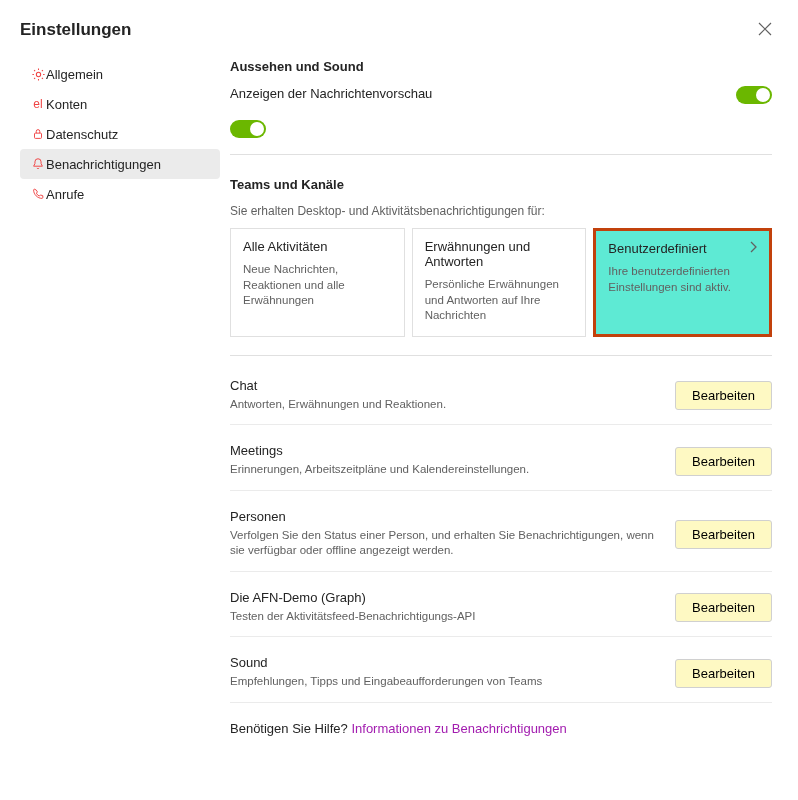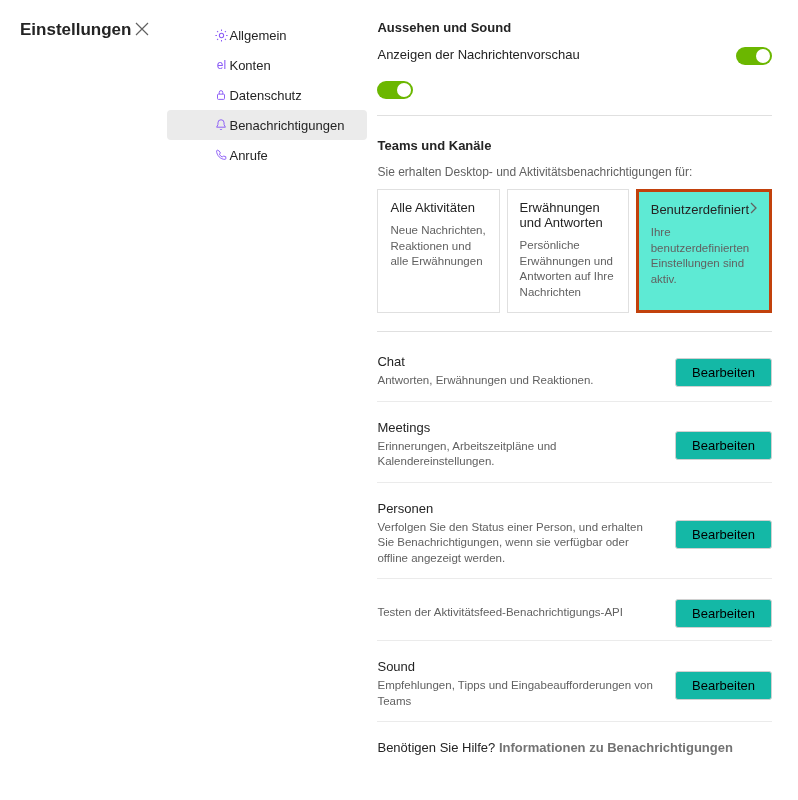--- a/index.html
+++ b/index.html
@@ -7,21 +7,21 @@
     font-family: "Segoe UI", -apple-system, BlinkMacSystemFont, sans-serif;
     font-size: 13px;
     color: #242424;
     background: #fff;
     width: 798px;
     height: 800px;
     overflow: hidden;
   }
   .window {
     display: flex;
-    flex-direction: row;
+    flex-direction: column;
     height: 100%;
     padding: 20px 8px 0 20px;
   }
   .header {
     display: flex;
     justify-content: space-between;
     align-items: flex-start;
     margin-bottom: 18px;
     padding-right: 14px;
   }
@@ -58,22 +58,21 @@
   }
   .sidebar-item.active {
     background: #ebebeb;
   }
   .sidebar-icon {
     width: 16px;
     height: 16px;
     display: flex;
     align-items: center;
     justify-content: center;
-    color: #8b5cf6;
-    margin-left: 36px;
+    color: #ef4444;
   }
   .main {
     flex: 1;
     overflow-y: auto;
     padding-right: 18px;
     padding-bottom: 30px;
   }
   .main::-webkit-scrollbar { width: 6px; }
   .main::-webkit-scrollbar-thumb { background: #c8c8c8; border-radius: 3px; }
   .section-heading {
@@ -165,42 +164,41 @@
     font-weight: 400;
     margin-bottom: 4px;
   }
   .item-desc {
     font-size: 11.5px;
     color: #616161;
     line-height: 1.35;
   }
   .edit-btn {
     border: 1px solid #d0d0d0;
-    background: #14b8a6;
+    background: #fef9c3;
     padding: 6px 16px;
     font-size: 13px;
     border-radius: 3px;
     cursor: pointer;
     font-family: inherit;
     white-space: nowrap;
     margin-top: 2px;
   }
   .item-divider {
     height: 1px;
     background: #ebebeb;
     margin: 12px 0 18px 0;
   }
   .help-row {
     font-size: 13px;
     margin-top: 8px;
   }
   .help-link {
-    color: #737373;
+    color: #a21caf;
     text-decoration: none;
-    font-weight: bold;
   }
 </style>
 </head>
 <body>
 
 <div class="window">
   <div class="header">
     <div class="title">Einstellungen</div>
     <div class="close-btn">
       <span>
@@ -324,20 +322,21 @@
         <div class="item-text">
           <div class="item-title">Personen</div>
           <div class="item-desc">Verfolgen Sie den Status einer Person, und erhalten Sie Benachrichtigungen, wenn sie verfügbar oder offline angezeigt werden.</div>
         </div>
         <button class="edit-btn">Bearbeiten</button>
       </div>
       <div class="item-divider"></div>
 
       <div class="item-row">
         <div class="item-text">
+          <div class="item-title">Die AFN-Demo (Graph)</div>
           <div class="item-desc">Testen der Aktivitätsfeed-Benachrichtigungs-API</div>
         </div>
         <button class="edit-btn">Bearbeiten</button>
       </div>
       <div class="item-divider"></div>
 
       <div class="item-row">
         <div class="item-text">
           <div class="item-title">Sound</div>
           <div class="item-desc">Empfehlungen, Tipps und Eingabeaufforderungen von Teams</div>

